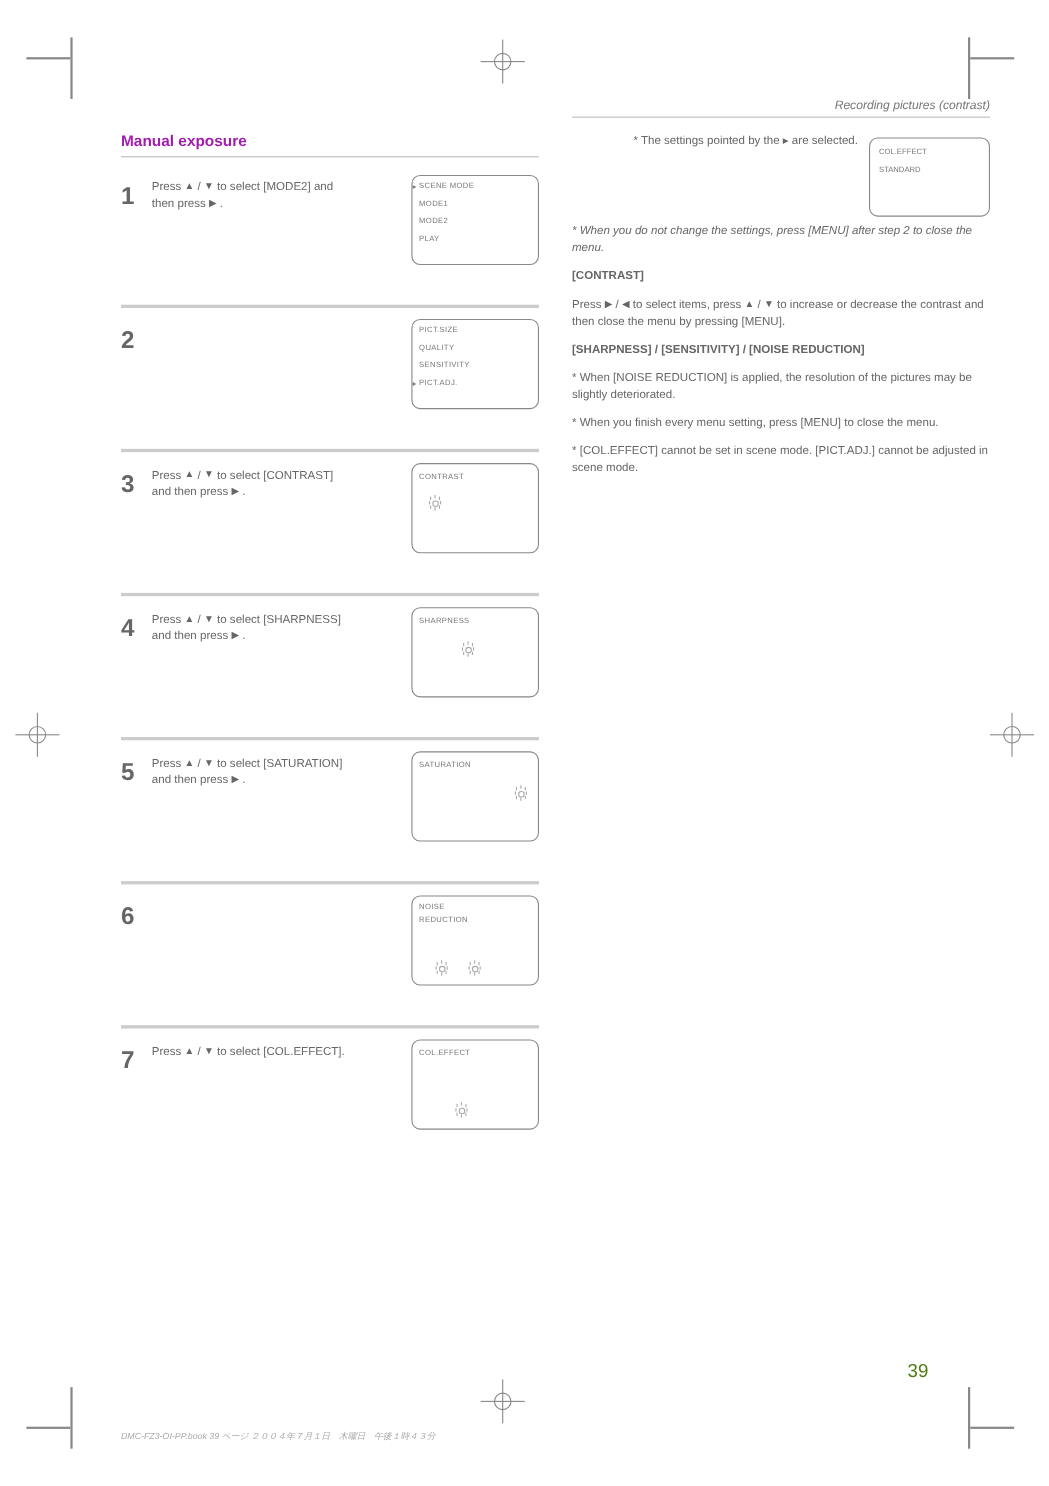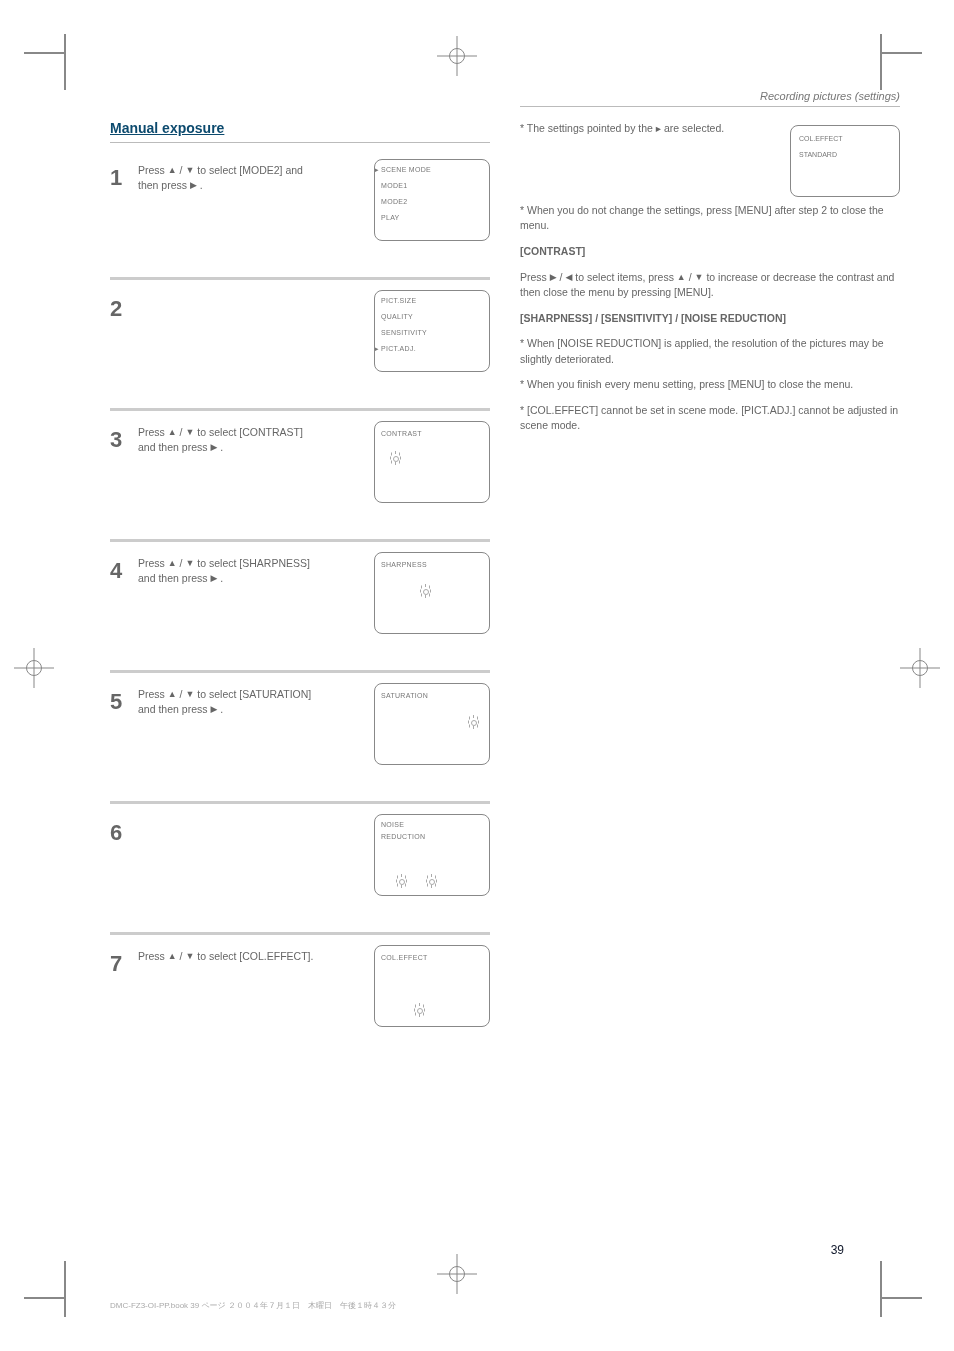--- a/index.html
+++ b/index.html
@@ -19,21 +19,21 @@
   .reg .circ { position:absolute; left:50%; top:50%; width:16px; height:16px; border:1px solid #888; border-radius:50%; transform:translate(-50%,-50%); }
 
   .page {
     position:absolute;
     left:60px; right:60px; top:90px; bottom:90px;
   }
   .col { position:absolute; top:0; width:380px; }
   .col.left  { left:50px; }
   .col.right { left:460px; }
 
-  .section-title { font-size:14px; font-weight:bold; color:#0c4a6e; margin:30px 0 6px 0;text-decoration:underline; }
+  .section-title { font-size:14px; font-weight:bold; color:#a21caf; margin:30px 0 6px 0; }
   .rule { height:1px; background:#bbb; margin:0 0 14px 0; }
   .rule.thick { height:3px; background:#ccc; margin:10px 0 8px 0; }
 
   .step { position:relative; padding:6px 0 8px 0; min-height:110px; }
   .stepnum { font-size:22px; font-weight:bold; color:#666; float:left; width:26px; margin-top:2px; }
   .steptext { font-size:10.5px; line-height:1.4; color:#666; margin-left:28px; width:180px; }
   .tri { display:inline-block; font-size:9px; vertical-align:1px; }
   .tri.up::before { content:"▲"; }
   .tri.down::before { content:"▼"; }
   .tri.right::before { content:"▶"; }
@@ -62,22 +62,22 @@
   
   .body { font-size:10.5px; line-height:1.45; color:#666; }
   .rbox {
     float:right; width:110px; height:72px; border:1.5px solid #888; border-radius:8px;
     margin:4px 0 6px 10px;
     position:relative;
     font-size:7px; color:#777;
   }
   .rbox .r { position:absolute; left:8px; }
 
-  .pagenum { position:absolute; right:50px; bottom:4px; font-size:12px; color:#0f172a; }
-  .footer { position:absolute; left:50px; bottom:-50px; font-size:8px; color:#aaa; }
+  .pagenum { position:absolute; right:50px; bottom:4px; font-size:17px; color:#4d7c0f; }
+  .footer { position:absolute; left:50px; bottom:-50px; font-size:8px; color:#aaa;font-style:italic; }
 </style>
 </head>
 <body>
 
 <div class="reg" style="left:437px; top:36px;">
     <span class="circ"></span>
   </div>
 <div class="reg" style="left:14px; top:648px;">
     <span class="circ"></span>
   </div>
@@ -217,34 +217,34 @@
         <span> to select [COL.EFFECT].</span>
       </div>
       <div class="lcd">
         <div class="row" style="top:8px;">COL.EFFECT</div>
         <div style="position:absolute;left:38px;top:54px;"><span class="sun"></span></div>
       </div>
     </div>
   </div>
 
   <div class="col right">
-    <div style="text-align:right;font-size:11px;font-style:italic;color:#777;margin-top:0;">Recording pictures (settings)</div>
+    <div style="text-align:right;font-size:11px;font-style:italic;color:#777;margin-top:0;">Recording pictures (contrast)</div>
     <div class="rule" style="margin-top:4px;"></div>
 
     <div class="body">
       <div class="rbox">
         <div class="r" style="top:8px;">COL.EFFECT</div>
         <div class="r" style="top:24px;">STANDARD</div>
       </div>
-      <p style="margin-top:6px;">
+      <p style="margin-top:6px;text-align:right;">
         <span>* The settings pointed by the </span>
         <span>▸</span>
         <span> are selected.</span>
       </p>
-      <p style="clear:both;">* When you do not change the settings, press [MENU] after step 2 to close the menu.</p>
+      <p style="clear:both;font-style:italic;">* When you do not change the settings, press [MENU] after step 2 to close the menu.</p>
 
       <p><b>[CONTRAST]</b></p>
       <p>
         <span>Press </span>
         <span class="tri right"></span>
         <span>/</span>
         <span class="tri left"></span>
         <span> to select items, press </span>
         <span class="tri up"></span>
         <span> /</span>

